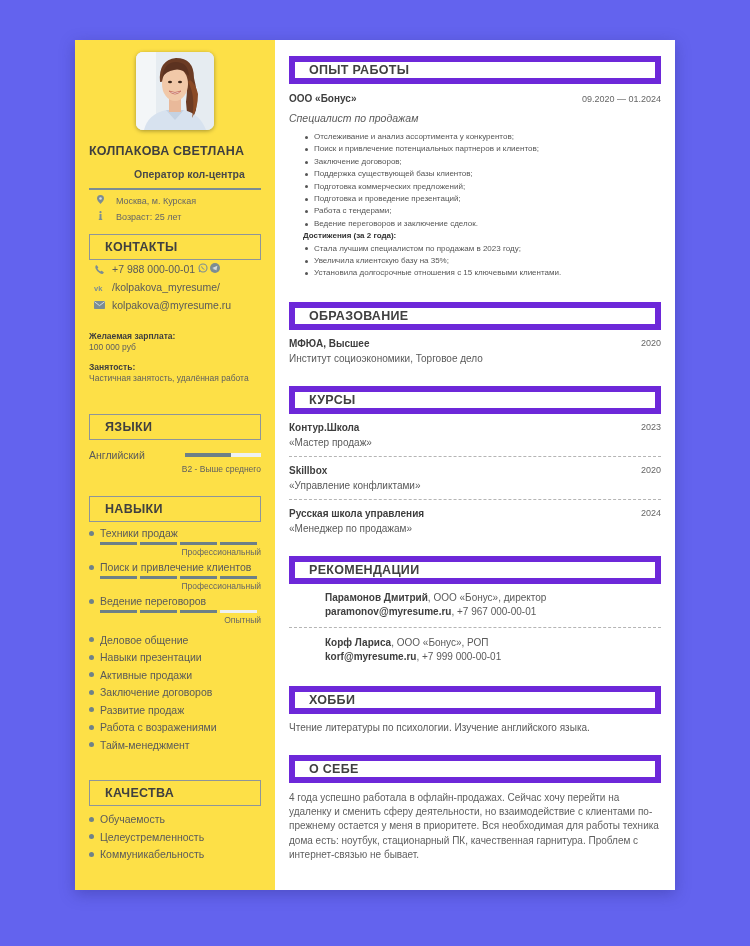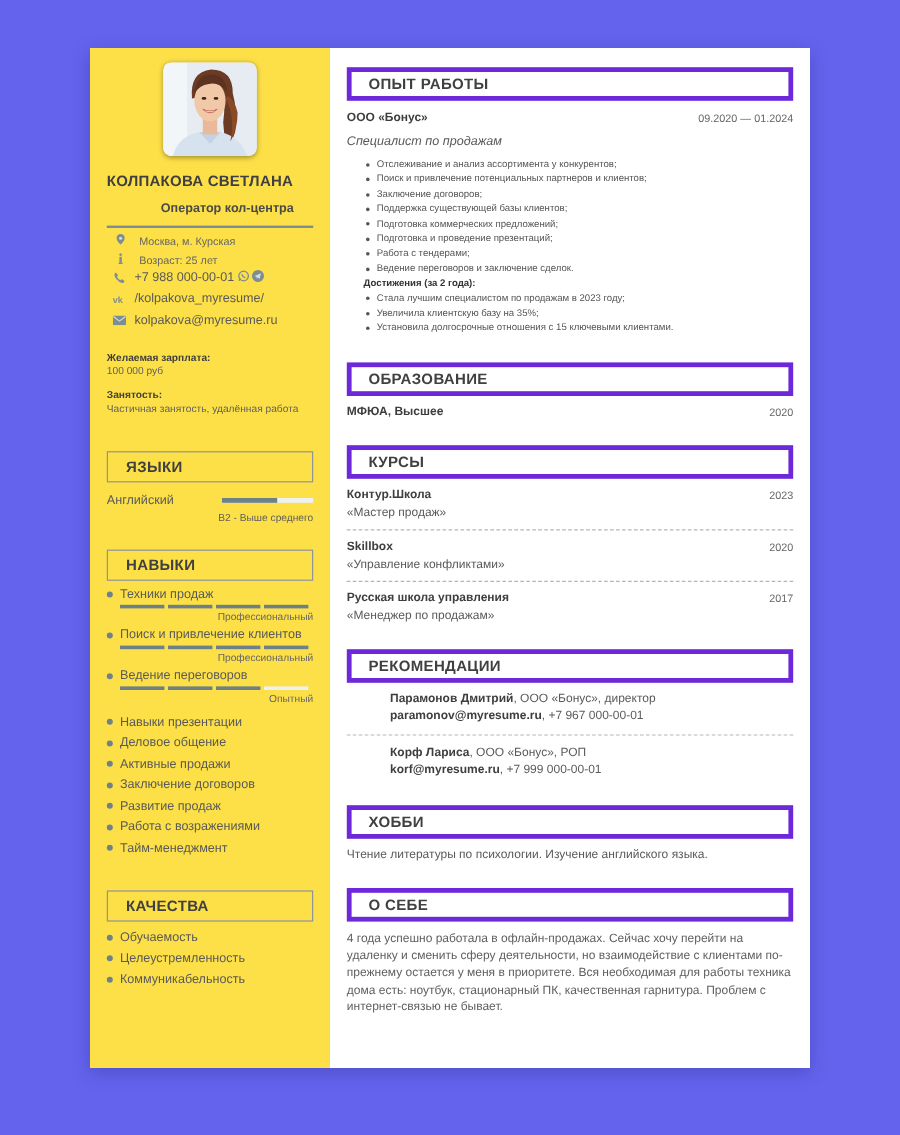--- a/index.html
+++ b/index.html
@@ -109,29 +109,29 @@
   .qual-head { margin-top: 26px; }
   .qual-list { margin-top: 5px; }
 
   
   .main {
     flex: 1;
     padding: 16px 14px 0 14px;
     position: relative;
   }
   .sec-head {
-    border: 4px solid #6d28d9;
+    border: 6px solid #6d28d9;
     height: 28px;
     display: flex; align-items: center;
     padding-left: 14px;
     font-size: 12.5px; font-weight: bold;
     color: #404040;
     letter-spacing: 0.3px;
   }
-  .row-between { display: flex; justify-content: space-between; align-items: flex-end; }
+  .row-between { display: flex; justify-content: space-between; align-items: center; }
   .org { font-size: 10px; font-weight: bold; color: #3e3e3e; }
   .date { font-size: 9px; color: #666; }
   .role { font-size: 10.5px; font-style: italic; color: #5a5a5a; margin-top: 8px; }
   .duties { margin-top: 7px; padding-left: 16px; }
   .duty { font-size: 8px; color: #555; line-height: 12.4px; display: flex; align-items: center; }
   .duty::before { content: ""; width: 3px; height: 3px; border-radius: 50%; background: #555; margin-right: 6px; flex-shrink: 0; }
   .ach-label { font-size: 8px; font-weight: bold; color: #333; line-height: 12.4px; margin-left: -2px; }
   .plain { font-size: 10px; color: #5a5a5a; margin-top: 4px; }
   .course { padding: 0 0 0 0; }
   .dotted { border-top: 1px dashed #b5b5b5; margin: 8px 0; }
@@ -187,20 +187,21 @@
       <span class="ic">
         <svg width="5" height="9" viewBox="0 0 5 9">
             <circle cx="2.5" cy="1.2" r="1.1" fill="#7c8d93"></circle>
             <rect x="1.5" y="3" width="2" height="5" fill="#7c8d93"></rect>
             <rect x="0.8" y="7.8" width="3.4" height="1.2" fill="#7c8d93"></rect>
           </svg>
       </span>
       <span>Возраст: 25 лет</span>
     </div>
 
+    <div class="side-head contacts-head">КОНТАКТЫ</div>
 
     <div class="contact-row">
       <span class="ic">
         <svg width="9" height="9" viewBox="0 0 9 9">
             <path d="M1.8 0.3 L3.2 2.2 Q3.4 2.6 3 3 L2.4 3.6 Q3.4 5.6 5.4 6.6 L6 6 Q6.4 5.6 6.8 5.8 L8.7 7.2 Q9 7.6 8.6 8 L7.8 8.7 Q6.8 9.3 4.6 8 Q1.6 6 0.6 3.4 Q0 1.6 0.8 0.6 L1.2 0.3 Q1.5 0 1.8 0.3 Z" fill="#7c8d93"></path>
           </svg>
       </span>
       <span>+7 988 000-00-01</span>
       <span class="extra-icons">
         <span>
@@ -294,25 +295,25 @@
             <span></span>
             <span class="empty"></span>
           </div>
         <div class="skill-level">Опытный</div>
       </div>
     </div>
 
     <div style="margin-top:4px;">
       <div class="skill-simple">
           <span class="dot"></span>
+          <span>Деловое общение</span>
+        </div>
+      <div class="skill-simple">
+          <span class="dot"></span>
           <span>Навыки презентации</span>
-        </div>
-      <div class="skill-simple">
-          <span class="dot"></span>
-          <span>Деловое общение</span>
         </div>
       <div class="skill-simple">
           <span class="dot"></span>
           <span>Активные продажи</span>
         </div>
       <div class="skill-simple">
           <span class="dot"></span>
           <span>Заключение договоров</span>
         </div>
       <div class="skill-simple">
@@ -370,20 +371,21 @@
         <div class="duty">Установила долгосрочные отношения с 15 ключевыми клиентами.</div>
       </div>
     </div>
 
     <div class="sec-head" style="margin-top:22px;">ОБРАЗОВАНИЕ</div>
     <div style="margin-top:8px;">
       <div class="row-between">
         <span class="org">МФЮА, Высшее</span>
         <span class="date">2020</span>
       </div>
+      <div class="plain">Институт социоэкономики, Торговое дело</div>
     </div>
 
     <div class="sec-head" style="margin-top:22px;">КУРСЫ</div>
     <div style="margin-top:8px;">
       <div class="course">
         <div class="row-between">
           <span class="org">Контур.Школа</span>
           <span class="date">2023</span>
         </div>
         <div class="plain">«Мастер продаж»</div>
@@ -393,21 +395,21 @@
         <div class="row-between">
           <span class="org">Skillbox</span>
           <span class="date">2020</span>
         </div>
         <div class="plain">«Управление конфликтами»</div>
       </div>
       <div class="dotted"></div>
       <div class="course">
         <div class="row-between">
           <span class="org">Русская школа управления</span>
-          <span class="date">2017</span>
+          <span class="date">2024</span>
         </div>
         <div class="plain">«Менеджер по продажам»</div>
       </div>
     </div>
 
     <div class="sec-head" style="margin-top:22px;">РЕКОМЕНДАЦИИ</div>
     <div style="margin-top:7px;">
       <div>
         <div class="ref-line"><b>Парамонов Дмитрий</b><span>, ООО «Бонус», директор</span></div>
         <div class="ref-line"><b>paramonov@myresume.ru</b><span>, +7 967 000-00-01</span></div>

